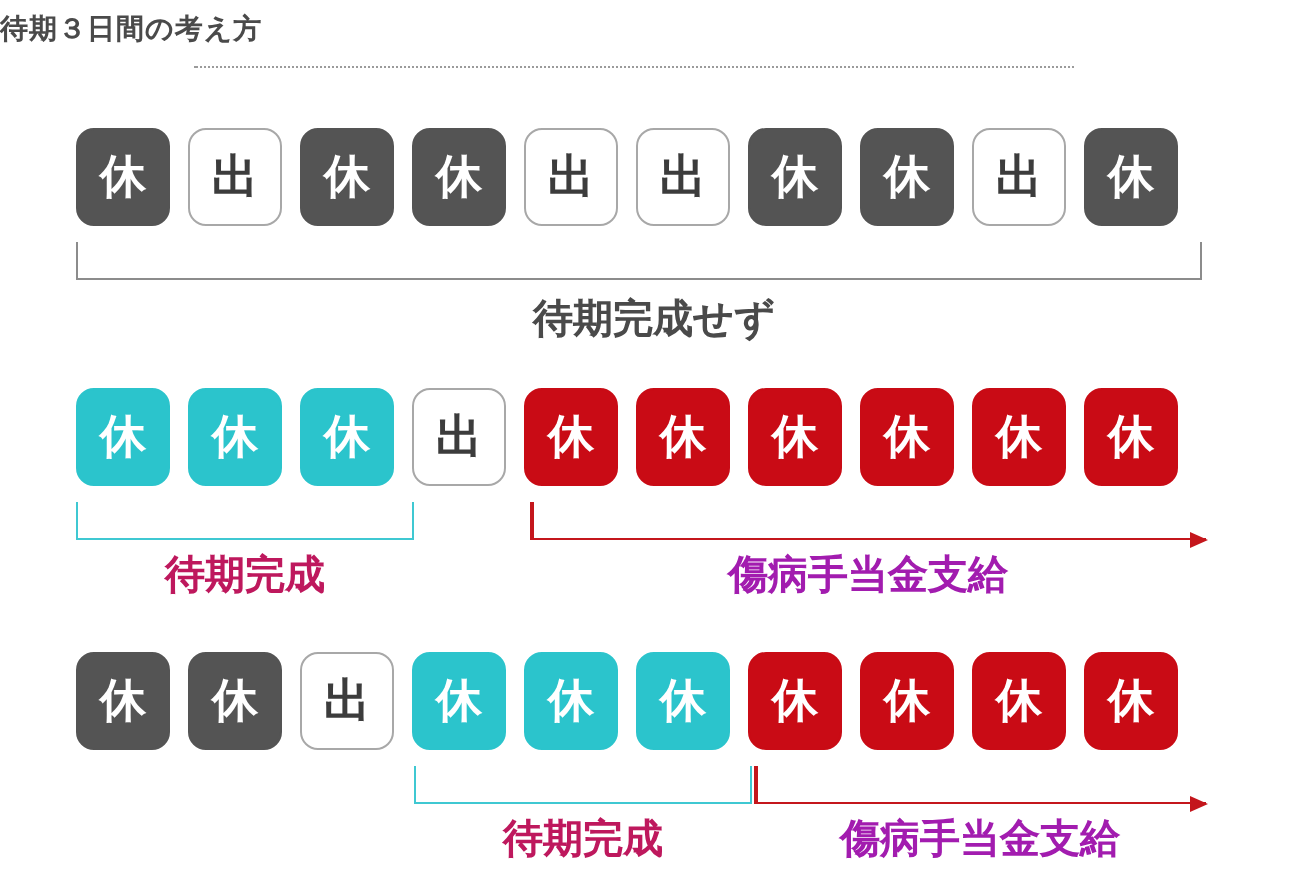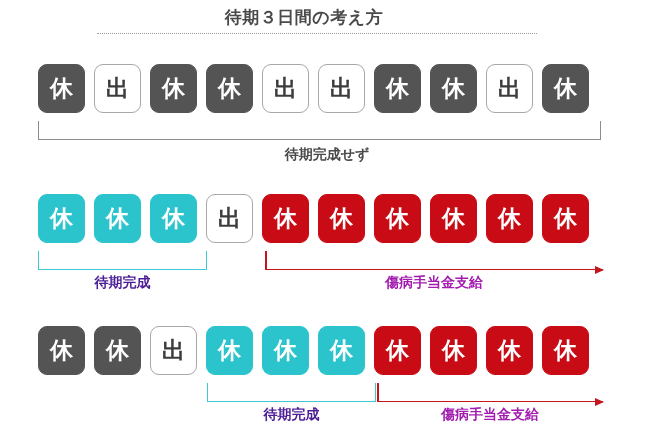--- a/index.html
+++ b/index.html
@@ -20,22 +20,21 @@
     width: 654px;
     height: 444px;
   }
 
   
   .title {
     position: absolute;
     left: 0;
     top: 6px;
     width: 608px;
-    text-align: center;
-    font-size: 17px;
+    font-size: 14px;
     font-weight: bold;
     color: #4a4a4a;
     letter-spacing: 0.5px;
   }
   .title-rule {
     position: absolute;
     left: 97px;
     top: 33px;
     width: 440px;
     height: 0;
@@ -138,26 +137,26 @@
     border-top: 4.5px solid transparent;
     border-bottom: 4.5px solid transparent;
     border-left: 9px solid #c4161c;
   }
   #arrow-row2 { left: 265px; top: 251px; width: 338px; }
   #arrow-row3 { left: 377px; top: 383px; width: 226px; }
 
   
   .caption {
     position: absolute;
-    font-size: 14px;
+    font-size: 20px;
     font-weight: bold;
     white-space: nowrap;
   }
   .caption.gray-c  { color: #4a4a4a; }
-  .caption.cyan-c   { color: #4c1d95; }
+  .caption.cyan-c   { color: #be185d; }
   .caption.red-c    { color: #a21caf; }
 
   #cap-row1 { left: 0; top: 146px; width: 654px; text-align: center; }
   #cap-row2-cyan { left: 38px; top: 274px; width: 169px; text-align: center; }
   #cap-row2-red  { left: 265px; top: 274px; width: 338px; text-align: center; }
   #cap-row3-cyan { left: 207px; top: 406px; width: 169px; text-align: center; }
   #cap-row3-red  { left: 377px; top: 406px; width: 226px; text-align: center; }
 </style>
 </head>
 <body>

